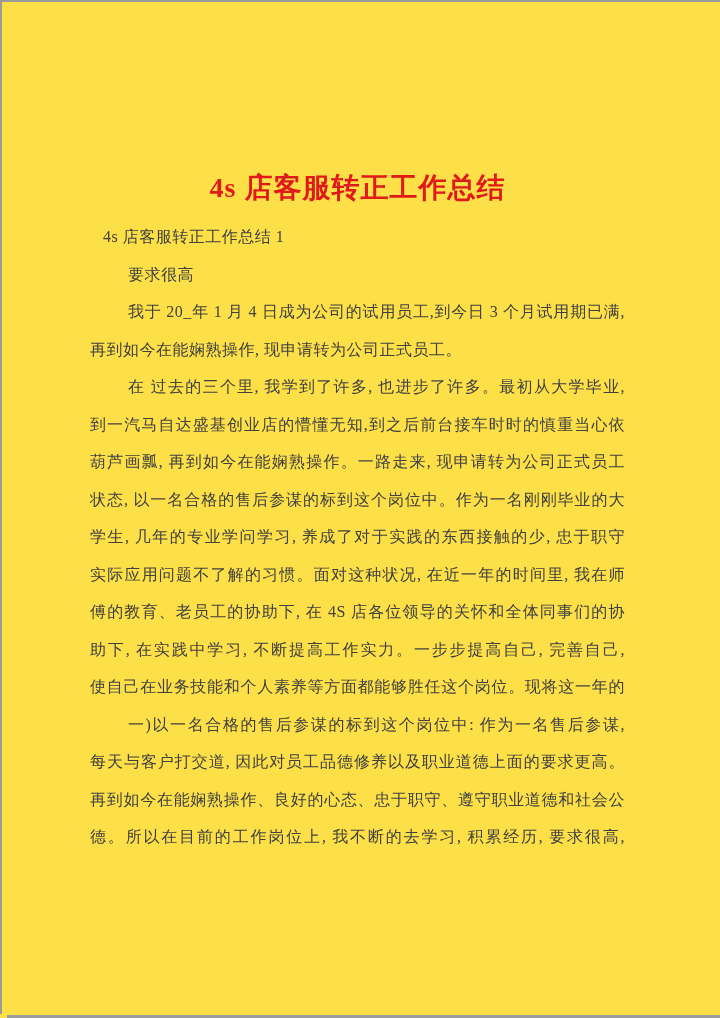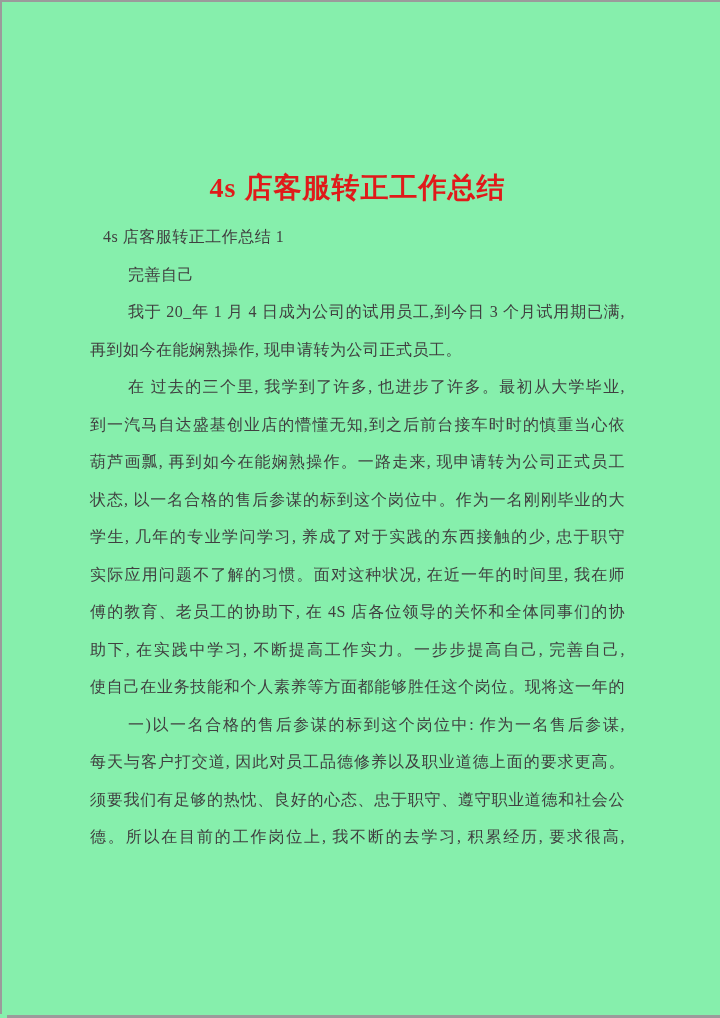--- a/index.html
+++ b/index.html
@@ -4,21 +4,21 @@
 <style>
   html, body {
     margin: 0;
     padding: 0;
     background: #ffffff;
   }
   .page {
     position: relative;
     width: 720px;
     height: 1018px;
-    background: #86efac;
+    background: #fde047;
     overflow: hidden;
     font-family: "Liberation Serif", "DejaVu Serif", serif;
   }
   
   .edge { position: absolute; background: #9b9b9b; }
   .edge-top    { top: 0; left: 0; width: 720px; height: 2px; }
   .edge-left   { top: 0; left: 0; width: 2px; height: 1014px; }
   .edge-bottom { left: 7px; right: 0; bottom: 0; height: 3px; }
 
   .doc-title {
@@ -62,30 +62,30 @@
 
 <div class="page">
   <div class="edge edge-top"></div>
   <div class="edge edge-left"></div>
   <div class="edge edge-bottom"></div>
 
   <h1 class="doc-title">4s 店客服转正工作总结</h1>
 
   <div class="body-text">
     <div class="ln ind-sm">4s 店客服转正工作总结 1</div>
-    <div class="ln ind">完善自己</div>
+    <div class="ln ind">要求很高</div>
     <div class="ln ind jf">我于 20_年 1 月 4 日成为公司的试用员工,到今日 3 个月试用期已满,</div>
     <div class="ln">再到如今在能娴熟操作, 现申请转为公司正式员工。</div>
     <div class="ln ind jf">在 过去的三个里, 我学到了许多, 也进步了许多。最初从大学毕业,</div>
     <div class="ln jf">到一汽马自达盛基创业店的懵懂无知,到之后前台接车时时的慎重当心依</div>
     <div class="ln jf">葫芦画瓢, 再到如今在能娴熟操作。一路走来, 现申请转为公司正式员工</div>
     <div class="ln jf">状态, 以一名合格的售后参谋的标到这个岗位中。作为一名刚刚毕业的大</div>
     <div class="ln jf">学生, 几年的专业学问学习, 养成了对于实践的东西接触的少, 忠于职守</div>
     <div class="ln jf">实际应用问题不了解的习惯。面对这种状况, 在近一年的时间里, 我在师</div>
     <div class="ln jf">傅的教育、老员工的协助下, 在 4S 店各位领导的关怀和全体同事们的协</div>
     <div class="ln jf">助下, 在实践中学习, 不断提高工作实力。一步步提高自己, 完善自己,</div>
     <div class="ln jf">使自己在业务技能和个人素养等方面都能够胜任这个岗位。现将这一年的</div>
     <div class="ln ind jf">一)以一名合格的售后参谋的标到这个岗位中: 作为一名售后参谋,</div>
     <div class="ln jf">每天与客户打交道, 因此对员工品德修养以及职业道德上面的要求更高。</div>
-    <div class="ln jf">须要我们有足够的热忱、良好的心态、忠于职守、遵守职业道德和社会公</div>
+    <div class="ln jf">再到如今在能娴熟操作、良好的心态、忠于职守、遵守职业道德和社会公</div>
     <div class="ln jf">德。所以在目前的工作岗位上, 我不断的去学习, 积累经历, 要求很高,</div>
   </div>
 </div>
 
 </body></html>

